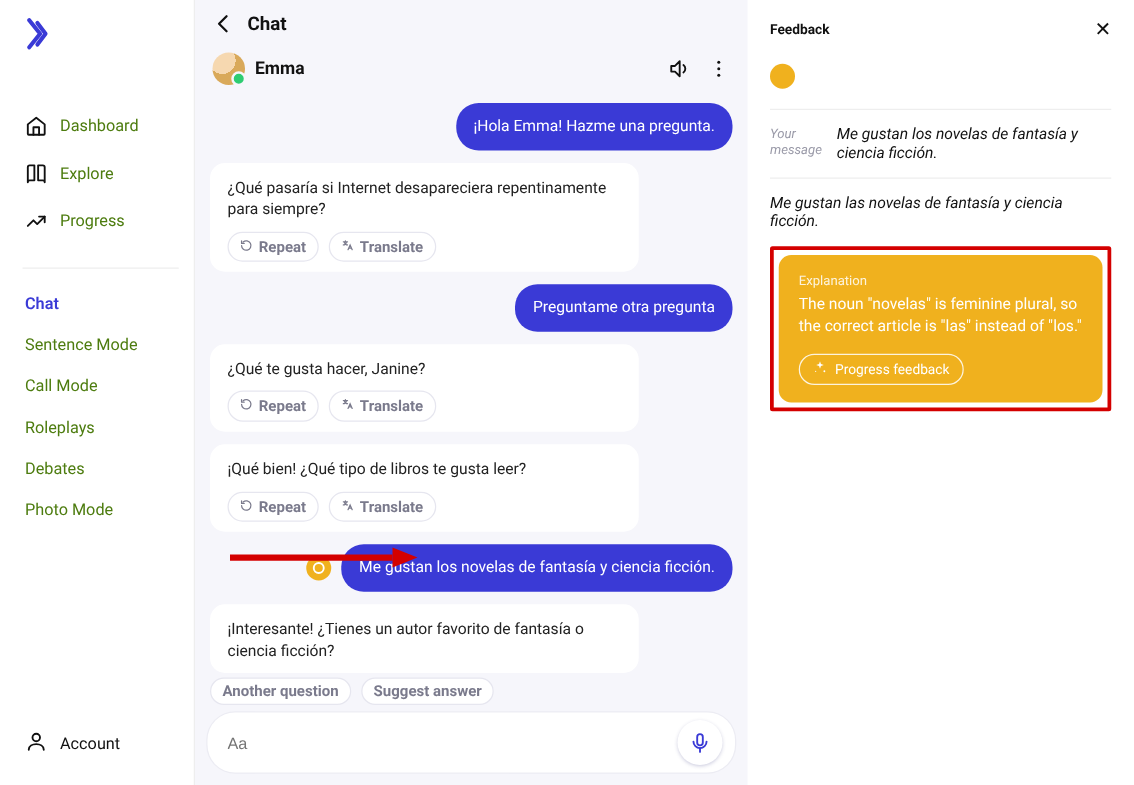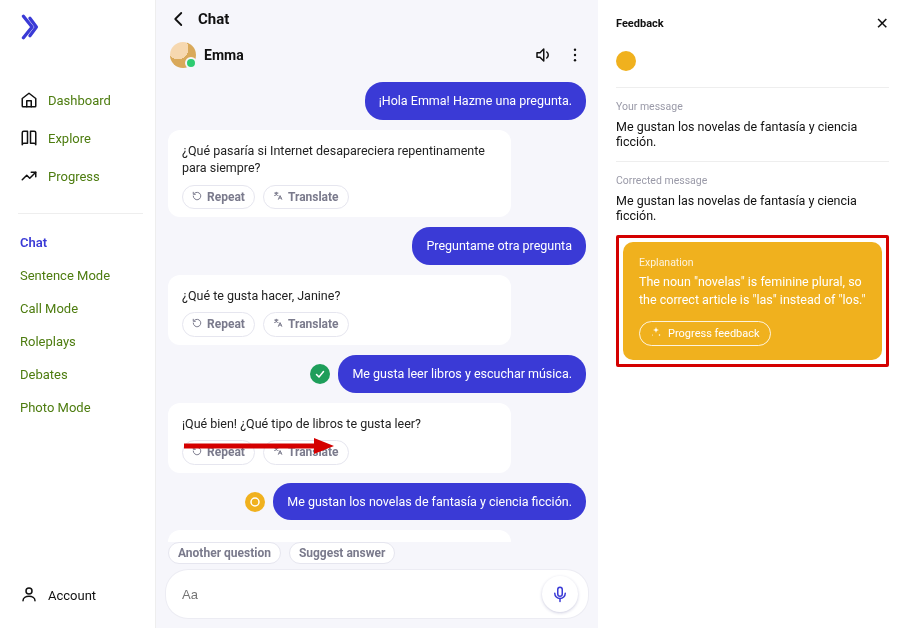--- a/index.html
+++ b/index.html
@@ -139,21 +139,21 @@
   .fb-head { display:flex; align-items:center; justify-content:space-between; }
   .fb-title { font-weight:700; font-size:11px; }
   .close { cursor:pointer; font-size:16px; }
   .fb-status {
     width:20px; height:20px; border-radius:50%; background:#f0b11e;
     margin: 6px 0 4px;
   }
   .fb-hr { height:1px; background:#eee; }
   .fb-label { font-size:10.5px; color:#9a9aa8; margin-bottom:4px; }
   .fb-text { font-size:12.5px; color:#111; }
-  .fb-block { display:flex; flex-direction:column; gap:2px; }
+  .fb-block { display:flex; flex-direction:row; gap:2px;font-style:italic; }
 
   .fb-explain-wrap {
     border: 3px solid #d40000; padding:4px; border-radius:2px;
   }
   .fb-explain {
     background:#f0b11e; border-radius:10px; padding:14px 16px 14px;
     color:#fff;
   }
   .fb-explain .fb-label { color: rgba(255,255,255,.85); }
   .fb-explain .fb-text { color:#fff; font-size:12.5px; line-height:1.45; }
@@ -318,28 +318,20 @@
             <span><svg width="10" height="10" viewBox="0 0 24 24" fill="none" stroke="#7a7a8c" stroke-width="2.4" stroke-linecap="round">
                   <path d="M4 5 h8 M8 3 v2 M6 5 c0 4 4 6 6 6 M10 5 c0 4 -4 6 -6 6"></path>
                   <path d="M13 20 l4 -9 l4 9 M14.5 17 h5"></path>
                 </svg></span>
             <span>Translate</span>
           </span>
         </div>
       </div>
     </div>
 
-    <div class="row right">
-      <span class="status-dot ok">
-        <svg viewBox="0 0 24 24" fill="none" stroke="#fff" stroke-width="3" stroke-linecap="round" stroke-linejoin="round">
-            <polyline points="5 13 10 18 19 7"></polyline>
-          </svg>
-      </span>
-      <div class="bubble user">Me gusta leer libros y escuchar música.</div>
-    </div>
 
     <div class="row left">
       <div class="bubble ai">
         <div>¡Qué bien! ¿Qué tipo de libros te gusta leer?</div>
         <div class="bubble-actions">
           <span class="chip">
             <span><svg width="10" height="10" viewBox="0 0 24 24" fill="none" stroke="#7a7a8c" stroke-width="2.4" stroke-linecap="round" stroke-linejoin="round">
                   <path d="M3 12 a9 9 0 1 0 3 -6.7"></path>
                   <polyline points="3 3 3 8 8 8"></polyline>
                 </svg></span>
@@ -408,21 +400,20 @@
   <div class="fb-status"></div>
   <div class="fb-hr"></div>
 
   <div class="fb-block">
     <span class="fb-label">Your message</span>
     <span class="fb-text">Me gustan los novelas de fantasía y ciencia ficción.</span>
   </div>
   <div class="fb-hr"></div>
 
   <div class="fb-block">
-    <span class="fb-label">Corrected message</span>
     <span class="fb-text">Me gustan las novelas de fantasía y ciencia ficción.</span>
   </div>
 
   <div class="fb-explain-wrap">
     <div class="fb-explain">
       <div class="fb-label">Explanation</div>
       <div class="fb-text">The noun "novelas" is feminine plural, so the correct article is "las" instead of "los."</div>
       <span class="adv-btn">
         <span>
           <svg width="12" height="12" viewBox="0 0 24 24" fill="#fff">

